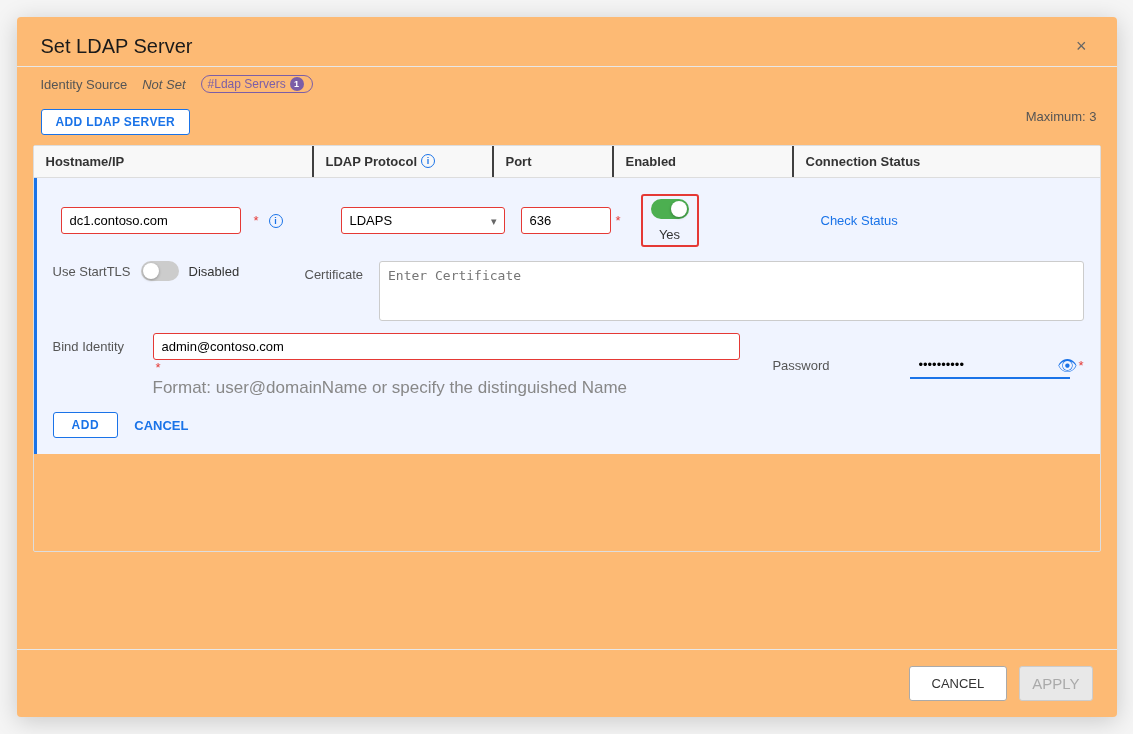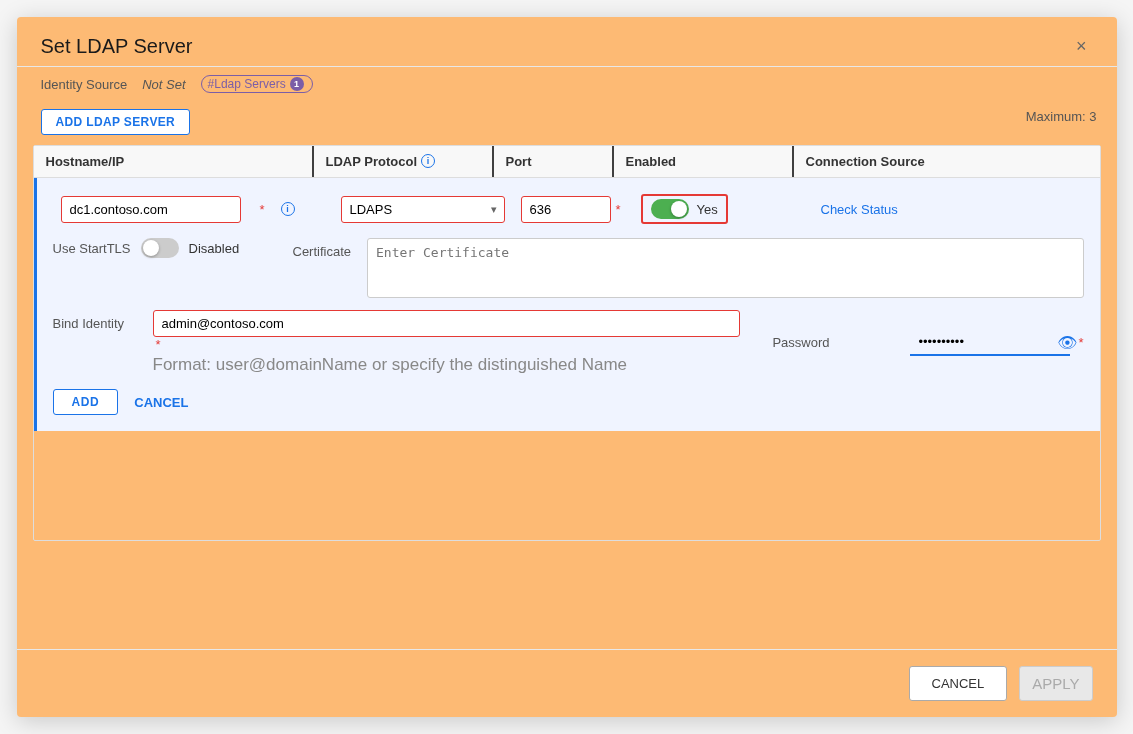--- a/index.html
+++ b/index.html
@@ -196,21 +196,21 @@
       border: 1.5px solid #e53935;
       border-radius: 3px;
       padding: 5px 8px;
       font-size: 13px;
       width: 90px;
       outline: none;
     }
     .toggle-row {
       display: flex;
       align-items: flex-start;
-      gap: 20px;
+      gap: 32px;
       margin-top: 6px;
     }
     .toggle-group {
       display: flex;
       align-items: center;
       gap: 10px;
       min-width: 220px;
     }
     .toggle-label {
       color: #555;
@@ -244,20 +244,21 @@
     }
     .toggle-thumb.on { left: 20px; }
     .toggle-status {
       font-size: 13px;
       color: #333;
     }
     .enabled-cell {
       display: flex;
       align-items: center;
       gap: 8px;
+      flex-direction: column;
     }
     .cert-section {
       flex: 1;
       display: flex;
       flex-direction: column;
       gap: 6px;
     }
     .cert-label {
       color: #555;
       font-size: 13px;
@@ -382,21 +383,21 @@
       background: #e8e8e8;
       color: #aaa;
       padding: 8px 12px;
       border-radius: 3px;
       font-size: 15px;
       cursor: not-allowed;
     }
     .row-top-cell-hostname {
       display: flex;
       align-items: center;
-      gap: 16px;
+      gap: 10px;
     }
   </style>
 </head>
 <body>
 
 <div class="dialog">
 
   <div class="dialog-header">
     <h2 class="dialog-title">Set LDAP Server</h2>
     <button class="close-btn">×</button>
@@ -421,21 +422,21 @@
     <div class="table-header">
       <div class="th">Hostname/IP</div>
       <div class="th">
         <span class="th-info">
           <span>LDAP Protocol</span>
           <span class="info-icon">i</span>
         </span>
       </div>
       <div class="th">Port</div>
       <div class="th">Enabled</div>
-      <div class="th">Connection Source</div>
+      <div class="th">Connection Status</div>
     </div>
 
     <div class="row-expanded">
 
       <div class="row-top">
 
         <div class="cell">
           <div class="row-top-cell-hostname">
             <input class="input-field" type="text" value="dc1.contoso.com" style="width: 180px;">
             <span class="required-star">*</span>

